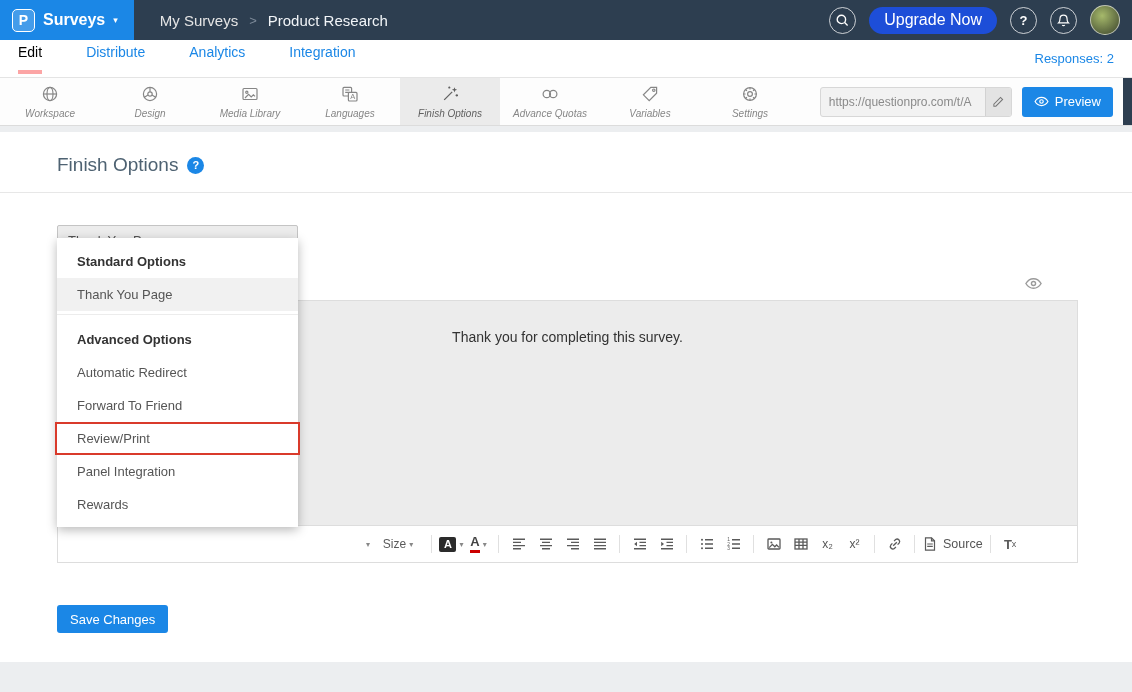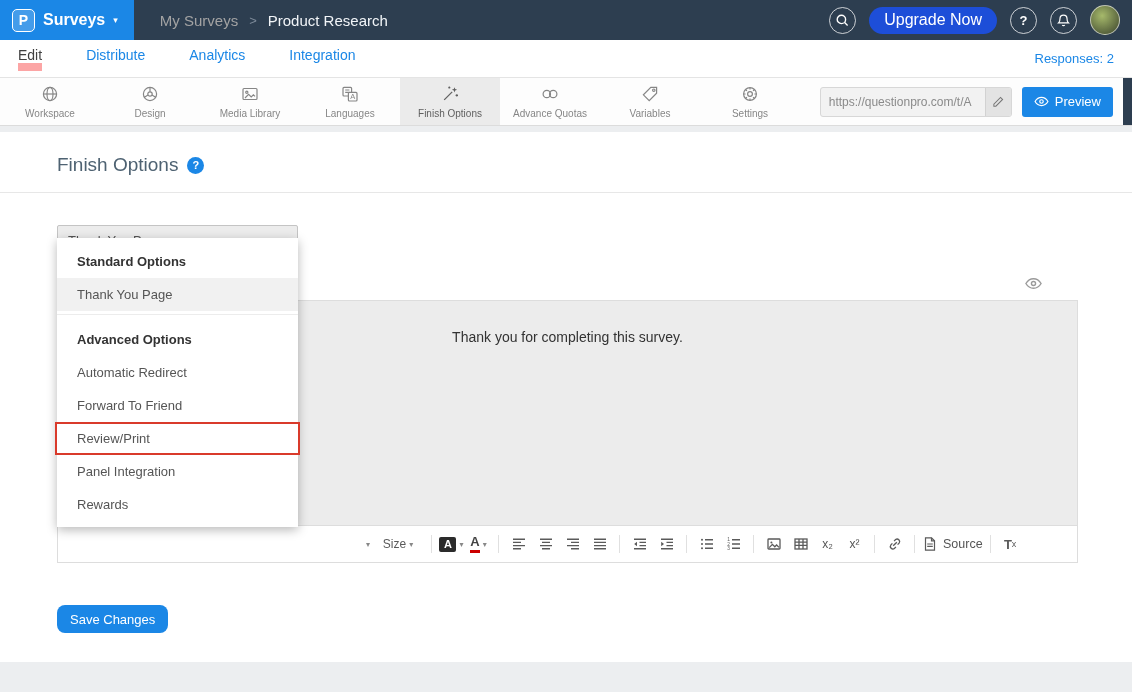--- a/index.html
+++ b/index.html
@@ -9,37 +9,37 @@
     font-family:"Liberation Sans", sans-serif;
     background:#eceef0;
   }
   
   .topbar { height:40px; background:#2d3e50; display:flex; align-items:center; }
   .brand { height:40px; background:#1b87e6; display:flex; align-items:center; gap:8px; padding:0 16px 0 12px; cursor:pointer; }
   .logo { width:23px; height:23px; border-radius:5px; background:rgba(255,255,255,.18); border:1.5px solid #fff; color:#fff; font-weight:bold; font-size:14px; display:flex; align-items:center; justify-content:center; }
   .brand-label { color:#fff; font-size:16px; font-weight:600; }
   .caret-w { color:#fff; font-size:9px; }
   .crumbs { display:flex; align-items:center; gap:11px; margin-left:26px; font-size:15px; }
-  .crumb-link { color:#a3a3a3; cursor:pointer; text-decoration:none; }
+  .crumb-link { color:#e5e5e5; cursor:pointer; text-decoration:none; }
   .crumb-sep { color:#7d8a99; font-size:13px; }
   .crumb-cur { color:#f2f5f8; }
   .top-spacer { flex:1; }
   .circle-btn { width:27px; height:27px; border-radius:50%; border:1.5px solid rgba(255,255,255,.75); background:transparent; color:#fff; display:flex; align-items:center; justify-content:center; margin-right:13px; font-size:13px; font-weight:bold; cursor:pointer; padding:0; }
   .upgrade { height:27px; border:none; border-radius:14px; background:#1d4ed8; color:#fff; font-weight:normal; font-size:16px; padding:0 15px; margin-right:13px; cursor:pointer; font-family:inherit; }
   .avatar { width:30px; height:30px; border-radius:50%; margin-right:12px; background:radial-gradient(circle at 40% 35%, #a6b96b, #55603b 75%); border:1.5px solid rgba(255,255,255,.6); cursor:pointer; }
   
   .nav-row { height:38px; background:#fff; border-bottom:1px solid #e4e4e4; display:flex; align-items:center; padding:0 18px; }
   .nav-tabs { display:flex; gap:44px; }
   .tab { font-size:14px; color:#1b87e6; cursor:pointer; }
-  .tab.active { color:#404040; border-bottom:8px solid #fca5a5; padding-bottom:0; }
+  .tab.active { color:#000000; border-bottom:4px solid #fca5a5; padding-bottom:10px; }
   .responses { margin-left:auto; color:#1b87e6; font-size:13px; }
   
   .tool-row { height:48px; background:#fdfdfd; border-bottom:1px solid #dcdcdc; display:flex; align-items:stretch; }
   .ti { width:100px; display:flex; flex-direction:column; align-items:center; justify-content:center; gap:4px; color:#868686; cursor:pointer; }
-  .ti .tlabel { font-size:10px; }
+  .ti .tlabel { font-size:10px;font-style:italic; }
   .ti.active { background:#ebebeb; color:#5f5f5f; }
   .ticon { width:20px; height:20px; }
   .url-group { margin-left:auto; display:flex; align-items:center; }
   .url-box { display:flex; align-items:center; height:30px; border:1px solid #d7d7d7; border-radius:3px; background:#f2f2f2; overflow:hidden; }
   .url-input { width:164px; border:none; background:transparent; font-size:12px; color:#8a8a8a; padding:0 8px; height:28px; font-family:inherit; outline:none; }
   .url-edit { width:26px; height:30px; background:#e3e3e3; border-left:1px solid #d2d2d2; display:flex; align-items:center; justify-content:center; color:#777; cursor:pointer; }
   .preview-btn { display:flex; align-items:center; gap:6px; height:30px; background:#1b87e6; color:#fff; border:none; border-radius:3px; font-size:13px; padding:0 12px; margin:0 10px; cursor:pointer; font-family:inherit; }
   .edge-strip { width:9px; background:#2d3e50; cursor:pointer; }
   
   .page { height:564px; padding-top:6px; }
@@ -68,21 +68,21 @@
   .car { font-size:8px; color:#888; margin-left:3px; }
   .vsep { width:1px; height:18px; background:#e0e0e0; margin:0 5px; }
   .font-dd { width:60px; justify-content:flex-end; }
   .size-dd { width:52px; }
   .bgA { width:17px; height:15px; background:#2b2b2b; color:#fff; font-size:11px; font-weight:bold; display:flex; align-items:center; justify-content:center; border-radius:2px; }
   .colA { font-size:13px; font-weight:bold; color:#444; border-bottom:3px solid #c00; line-height:1.1; }
   .subsup { font-size:12px; color:#555; }
   .src-label { font-size:12.5px; color:#555; margin-left:5px; }
   .tx-t { font-size:13px; font-weight:bold; }
   .tx-x { font-size:9px; vertical-align:sub; }
-  .save-btn { position:absolute; left:57px; top:473px; height:28px; background:#1b87e6; color:#fff; border:none; border-radius:8px; font-size:13px; padding:0 13px; cursor:pointer; font-family:inherit; }
+  .save-btn { position:absolute; left:57px; top:473px; height:28px; background:#1b87e6; color:#fff; border:none; border-radius:3px; font-size:13px; padding:0 13px; cursor:pointer; font-family:inherit; }
 </style>
 </head>
 <body>
 
 <header class="topbar">
   <div class="brand">
     <div class="logo">
       <span>P</span>
     </div>
     <span class="brand-label">Surveys</span>

